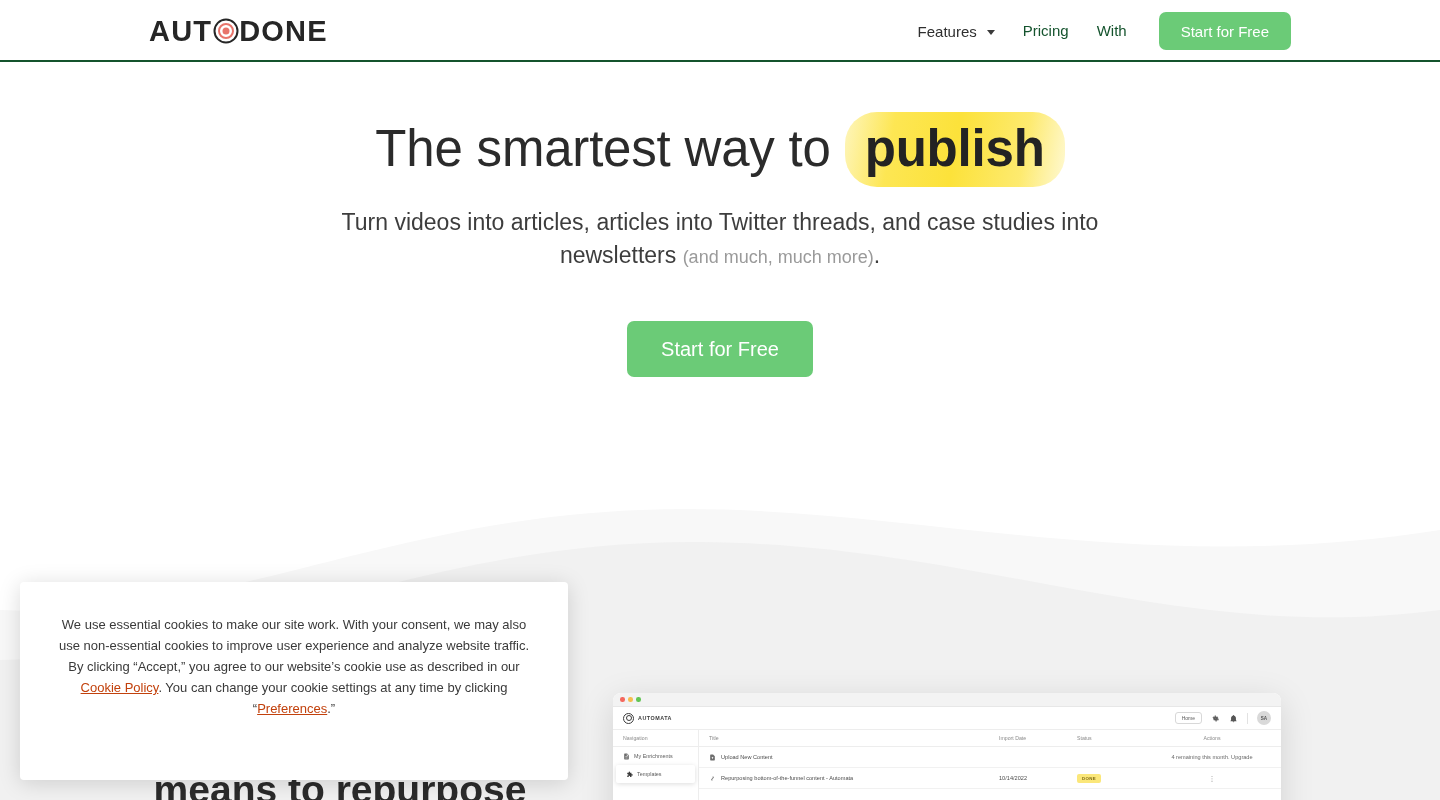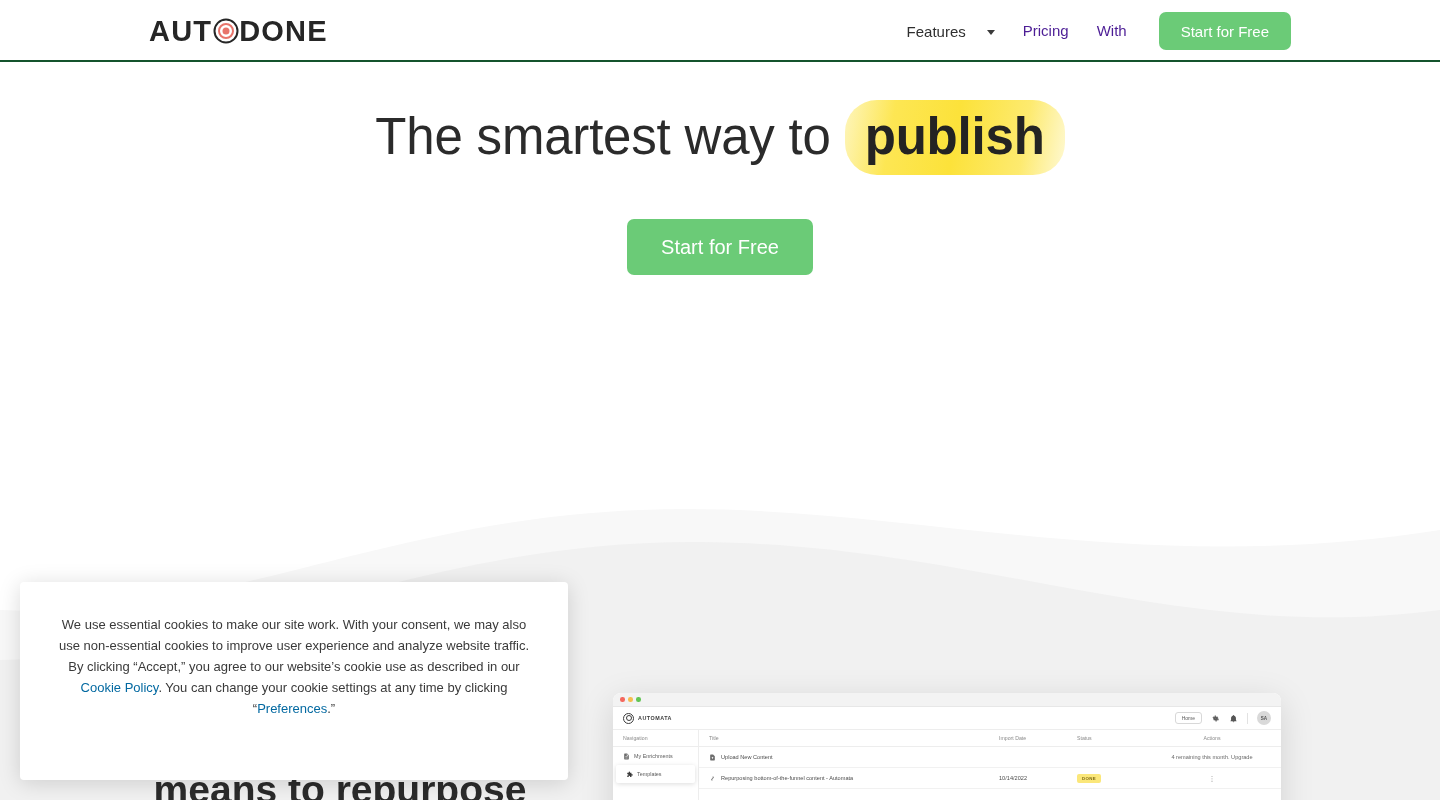--- a/index.html
+++ b/index.html
@@ -72,31 +72,31 @@
     position: absolute;
     right: 149px;
     top: 0;
     height: 62px;
     display: flex;
     align-items: center;
     gap: 0;
   }
   .nav-link {
     font-size: 15px;
-    color: #4c1d95;
+    color: #14532d;
     text-decoration: none;
     padding: 0 14px;
     line-height: 62px;
     cursor: pointer;
     white-space: nowrap;
   }
   .nav-item-features {
     display: flex;
     align-items: center;
-    gap: 21px;
+    gap: 10px;
     padding: 0 14px;
     cursor: pointer;
     text-align: right;
   }
   .nav-item-features .nav-label {
     font-size: 15px;
     color: #2f2f2f;
     white-space: nowrap;
   }
   .caret-down {
@@ -123,21 +123,21 @@
 
   
   .hero {
     position: absolute;
     top: 62px; left: 0;
     width: 1440px;
     text-align: center;
     z-index: 5;
   }
   .hero-title {
-    margin-top: 40px;
+    margin-top: 52px;
     font-size: 51px;
     line-height: 70px;
     font-weight: 400;
     color: #2b2b2b;
     letter-spacing: -0.2px;
     padding: 0 180px;
   }
   .hl {
     font-weight: 700;
     color: #232323;
@@ -381,21 +381,22 @@
     z-index: 60;
     padding: 32px 36px 0 36px;
     text-align: center;
   }
   .cookie-text {
     font-size: 13px;
     line-height: 21px;
     color: #3a3a3a;
   }
   .cookie-link {
-    color: #0369a1;
+    color: #c2410c;
+    text-decoration: underline;
     cursor: pointer;
     margin-top: 29px;
   }
   .btn-accept {
     margin-top: 22px;
     background: #e48782;
     color: #ffffff;
     font-size: 12.5px;
     font-weight: 700;
     letter-spacing: 0.8px;
@@ -447,20 +448,25 @@
     <h2 class="section-heading">means to repurpose</h2>
   </div>
 
   <section class="hero">
     <h1 class="hero-title">
       <span>The smartest way to</span>
       <span class="hl">publish</span>
       <br>
     </h1>
 
+    <p class="hero-sub">
+      <span>Turn videos into articles, articles into Twitter threads, and case studies</span>
+      <span>into newsletters</span>
+      <span class="muted">(and much, much more)</span><span>.</span>
+    </p>
 
     <button class="btn-hero-cta">Start for Free</button>
   </section>
 
   <div class="app-mockup">
 
     <div class="mock-titlebar">
       <span class="mock-dot dot-red"></span>
       <span class="mock-dot dot-yellow"></span>
       <span class="mock-dot dot-green"></span>

